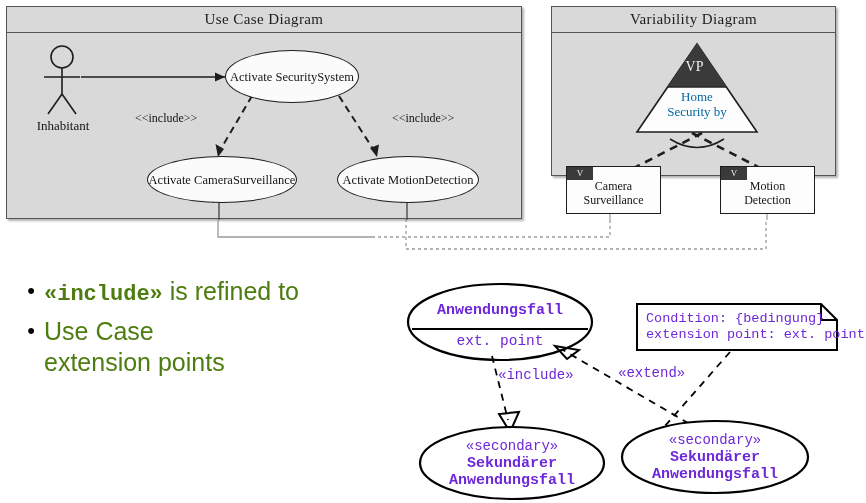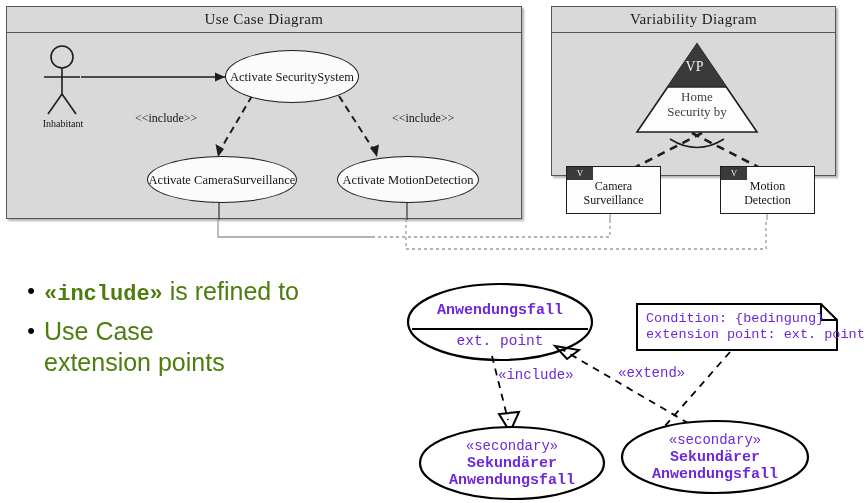--- a/index.html
+++ b/index.html
@@ -19,21 +19,21 @@
   #var-panel{left:551px;top:6px;width:285px;height:170px;}
 
   
   .uc-ellipse{position:absolute;box-sizing:border-box;border:1.6px solid #1d1d1d;
       border-radius:50%;background:#fbfbfb;display:flex;flex-direction:row;
       align-items:center;justify-content:center;text-align:left;
       font-family:"Liberation Serif",serif;font-size:12.5px;color:#141414;
       line-height:1.12;}
 
   .actor-label{position:absolute;font-family:"Liberation Serif",serif;
-      font-size:10px;color:#141414;}
+      font-size:13px;color:#141414;}
 
   .stereo-top{position:absolute;font-family:"Liberation Serif",serif;
       font-size:12px;color:#141414;white-space:nowrap;}
 
   
   .v-box{position:absolute;box-sizing:border-box;border:1.4px solid #1d1d1d;
       background:#fdfdfd;display:flex;flex-direction:column;
       align-items:center;justify-content:center;text-align:center;
       font-family:"Liberation Serif",serif;font-size:12px;color:#141414;
       line-height:1.15;padding-top:7px;}
@@ -139,21 +139,21 @@
         <line x1="58" y1="182" x2="58" y2="188"></line>
         <line x1="215" y1="182" x2="215" y2="188"></line>
       </g>
     </svg>
 
     <div class="lbl" style="left:0;top:55px;width:285px;text-align:center;
          font-family:'Liberation Serif',serif;font-size:14px;color:#efefef;
          margin-top:-28px;">VP</div>
 
     <div class="lbl" style="left:85px;top:58px;width:120px;text-align:center;
-         font-family:'Liberation Serif',serif;font-size:13px;line-height:1.15;color:#404040;">
+         font-family:'Liberation Serif',serif;font-size:13px;line-height:1.15;color:#0369a1;">
       <div>Home</div>
       <div>Security by</div>
     </div>
 
     <div class="v-box" style="left:14px;top:134px;width:95px;height:48px;">
       <div class="v-tag">V</div>
       <span>Camera</span>
       <span>Surveillance</span>
     </div>
 

